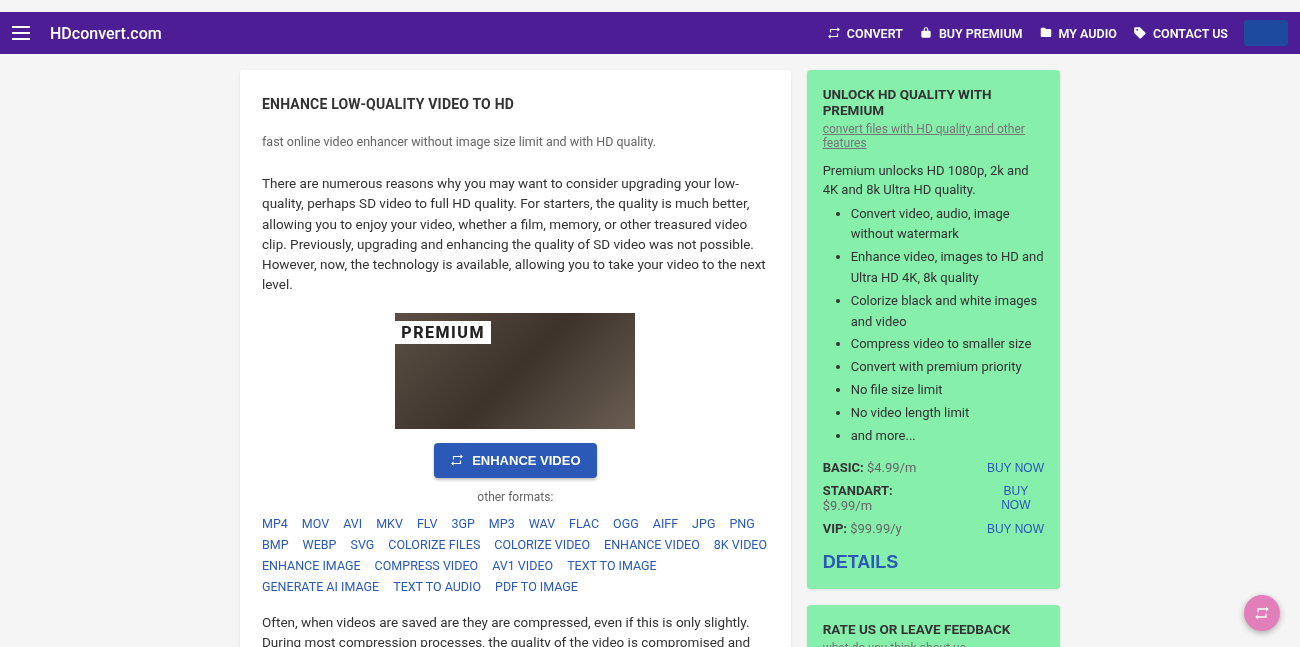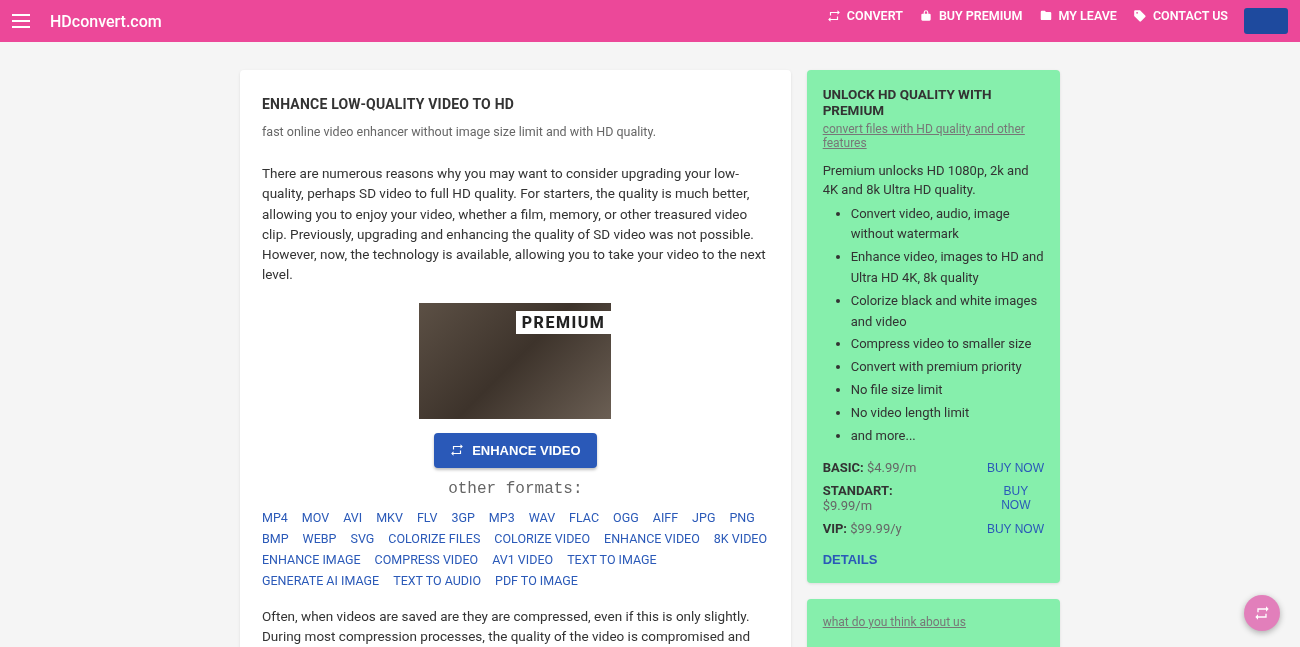--- a/index.html
+++ b/index.html
@@ -3,28 +3,28 @@
 <meta charset="utf-8">
 <style>
   * { box-sizing: border-box; margin: 0; padding: 0; }
   body {
     font-family: -apple-system, BlinkMacSystemFont, "Segoe UI", Roboto, Helvetica, Arial, sans-serif;
     background: #f5f5f5;
     color: #333;
     font-size: 14px;
   }
   .header {
-    background: #ec4899;
+    background: #4c1d95;
     color: #fff;
     height: 42px;
     display: flex;
     align-items: center;
     padding: 0 12px;
     position: fixed;
-    top: 0;
+    top: 12px;
     left: 0;
     right: 0;
     z-index: 10;
   }
   .menu-icon {
     width: 24px;
     height: 24px;
     display: flex;
     flex-direction: column;
     justify-content: center;
@@ -38,21 +38,21 @@
     width: 18px;
     background: #fff;
   }
   .brand {
     font-size: 16px;
     font-weight: 500;
   }
   .header-right {
     margin-left: auto;
     display: flex;
-    align-items: flex-start;
+    align-items: center;
     gap: 16px;
     font-size: 12.5px;
     font-weight: 600;
   }
   .header-item {
     display: flex;
     align-items: center;
     gap: 6px;
     cursor: pointer;
   }
@@ -94,46 +94,46 @@
     background: #86efac;
     border-radius: 4px;
     box-shadow: 0 1px 3px rgba(0,0,0,0.1);
     padding: 16px;
   }
   h1.title {
     font-size: 14px;
     font-weight: 700;
     letter-spacing: 0.2px;
     color: #333;
-    margin-bottom: 12px;
+    margin-bottom: 22px;
     text-transform: uppercase;
   }
   .subtitle {
     font-size: 12.5px;
     color: #666;
     margin-bottom: 24px;
   }
   .para {
     font-size: 13.5px;
     line-height: 1.5;
     color: #333;
     margin-bottom: 14px;
   }
   .thumb-wrap {
     display: flex;
     justify-content: center;
     margin: 18px 0 14px;
   }
   .thumb {
-    width: 192px;
+    width: 240px;
     height: 116px;
     background: linear-gradient(135deg, #5c5045 0%, #3d332b 50%, #6b5f54 100%);
     position: relative;
     display: flex;
-    justify-content: flex-end;
+    justify-content: flex-start;
     align-items: flex-start;
   }
   .thumb-label {
     background: #fff;
     color: #222;
     font-weight: 800;
     font-size: 16px;
     letter-spacing: 1.5px;
     padding: 2px 6px;
     margin-top: 8px;
@@ -152,24 +152,23 @@
     font-weight: 700;
     font-size: 13px;
     display: flex;
     align-items: center;
     gap: 8px;
     cursor: pointer;
     box-shadow: 0 2px 3px rgba(0,0,0,0.25);
   }
   .other-formats {
     text-align: center;
-    font-size: 16px;
+    font-size: 12px;
     color: #666;
     margin-bottom: 12px;
-    font-family: Liberation Mono, monospace;
   }
   .format-list {
     display: flex;
     flex-wrap: wrap;
     gap: 6px 14px;
     font-size: 12.5px;
     margin-bottom: 18px;
     text-align: right;
   }
   .format-list a {
@@ -221,21 +220,21 @@
     color: #2a59b8;
     font-weight: 400;
     font-size: 12px;
     cursor: pointer;
   }
   .details-btn {
     background: none;
     border: none;
     color: #2a59b8;
     font-weight: 600;
-    font-size: 13px;
+    font-size: 18px;
     cursor: pointer;
     margin-top: 8px;
   }
   .fab {
     position: fixed;
     right: 20px;
     bottom: 16px;
     width: 36px;
     height: 36px;
     border-radius: 50%;
@@ -268,21 +267,21 @@
     <div class="header-item">
       <svg width="14" height="14" viewBox="0 0 24 24">
           <path d="M12 2a4 4 0 0 0-4 4v2H6a2 2 0 0 0-2 2v8a2 2 0 0 0 2 2h12a2 2 0 0 0 2-2v-8a2 2 0 0 0-2-2h-2V6a4 4 0 0 0-4-4zm-2 4a2 2 0 1 1 4 0v2h-4V6z"></path>
         </svg>
       <span>BUY PREMIUM</span>
     </div>
     <div class="header-item">
       <svg width="14" height="14" viewBox="0 0 24 24">
           <path d="M3 5a2 2 0 0 1 2-2h5l2 2h7a2 2 0 0 1 2 2v10a2 2 0 0 1-2 2H5a2 2 0 0 1-2-2V5z"></path>
         </svg>
-      <span>MY LEAVE</span>
+      <span>MY AUDIO</span>
     </div>
     <div class="header-item">
       <svg width="14" height="14" viewBox="0 0 24 24">
           <path d="M21 11l-9-9H4a2 2 0 0 0-2 2v8l9 9a2 2 0 0 0 2.8 0l7.2-7.2A2 2 0 0 0 21 11zM7 8a1.5 1.5 0 1 1 0-3 1.5 1.5 0 0 1 0 3z"></path>
         </svg>
       <span>CONTACT US</span>
     </div>
     <div class="flag-box"></div>
   </div>
 </div>
@@ -372,20 +371,21 @@
           </div>
           <div class="price-row">
             <span><span class="lbl">VIP: </span><span class="val">$99.99/y</span></span>
             <button class="buy-btn">BUY NOW</button>
           </div>
         </div>
       <button class="details-btn">DETAILS</button>
     </div>
 
     <div class="card">
+      <div class="sec-title">RATE US OR LEAVE FEEDBACK</div>
       <div class="sec-sub">what do you think about us</div>
 
     </div>
   </div>
 </div>
 
 <div class="fab">
   <svg width="16" height="16" viewBox="0 0 24 24">
       <path d="M7 7h11v3l4-4-4-4v3H5v6h2V7zm10 10H6v-3l-4 4 4 4v-3h13v-6h-2v4z"></path>
     </svg>

